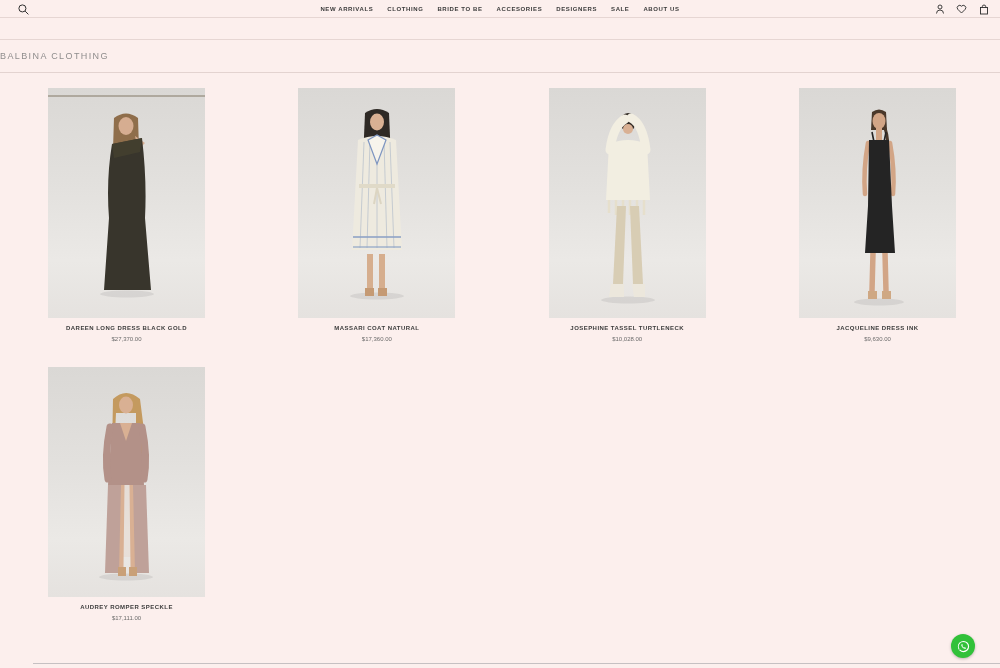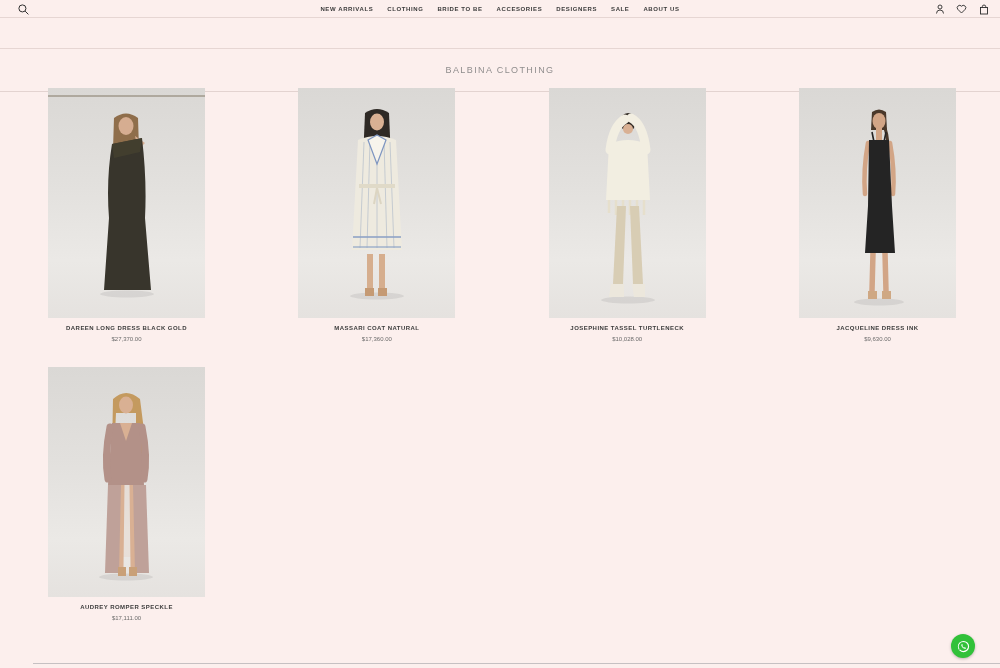--- a/index.html
+++ b/index.html
@@ -14,23 +14,23 @@
   .nav { position:absolute; left:0; right:0; top:0; height:18px;
     display:flex; align-items:center; justify-content:center; gap:14px; }
   .nav-item { font-size:6px; font-weight:600; letter-spacing:.6px; color:#3a3a3a;
     text-transform:uppercase; cursor:pointer; white-space:nowrap; }
   .hdr-icons { position:absolute; right:10px; top:2px; height:14px;
     display:flex; align-items:center; gap:9px; }
   .hdr-icon { width:13px; height:13px; display:flex; align-items:center; justify-content:center; cursor:pointer; }
   .hdr-icon svg, .search-btn svg { display:block; }
 
   
-  .band { position:absolute; top:48px; left:0; right:0; height:44px;
+  .band { position:absolute; top:39px; left:0; right:0; height:34px;
     border-top:1px solid #e6d6d3; border-bottom:1px solid #e3d3d0;
-    display:flex; align-items:center; justify-content:center; }
+    display:flex; align-items:center; justify-content:flex-start; }
   .band-title { font-size:9px; letter-spacing:1.4px; color:#8f8d8d; text-transform:uppercase; }
 
   
   .row { position:absolute; left:48px; right:44px; display:flex; }
   .row-1 { top:88px; justify-content:space-between; }
   .row-2 { top:367px; justify-content:flex-start; }
   .card { width:157px; display:flex; flex-direction:column; align-items:center; cursor:pointer; }
   .photo { width:157px; height:230px; overflow:hidden; position:relative;
     background:linear-gradient(180deg,#dad8d5 0%,#e2e0dd 40%,#ebe9e6 75%,#e5e2df 100%); }
   .photo svg { display:block; }

